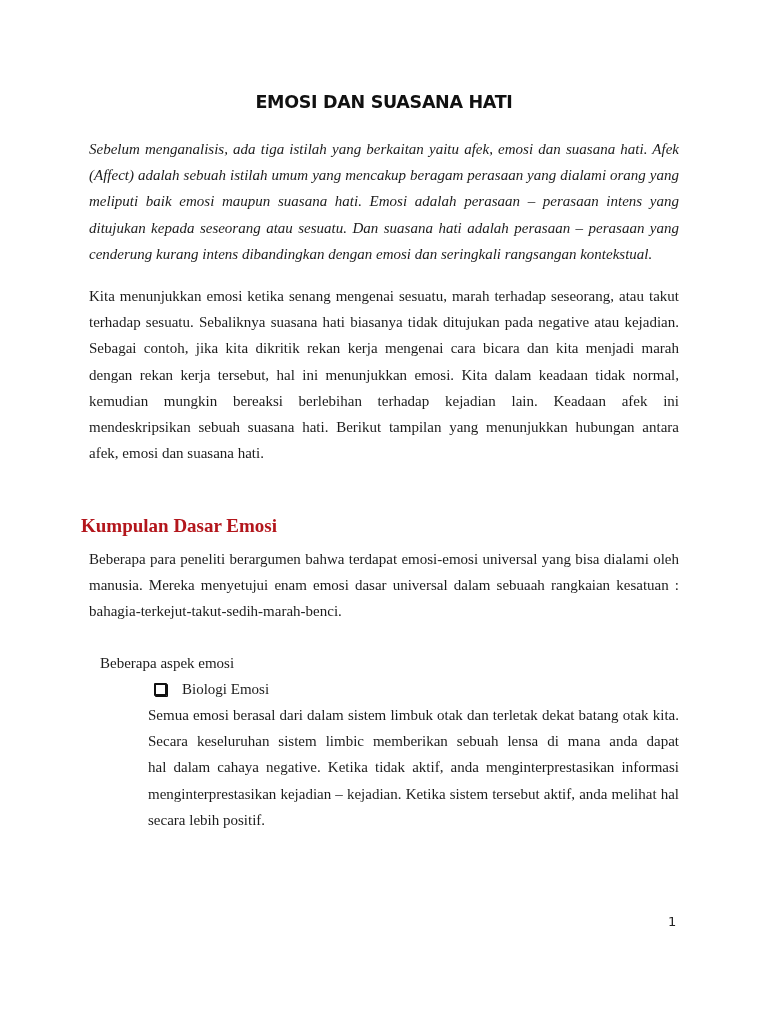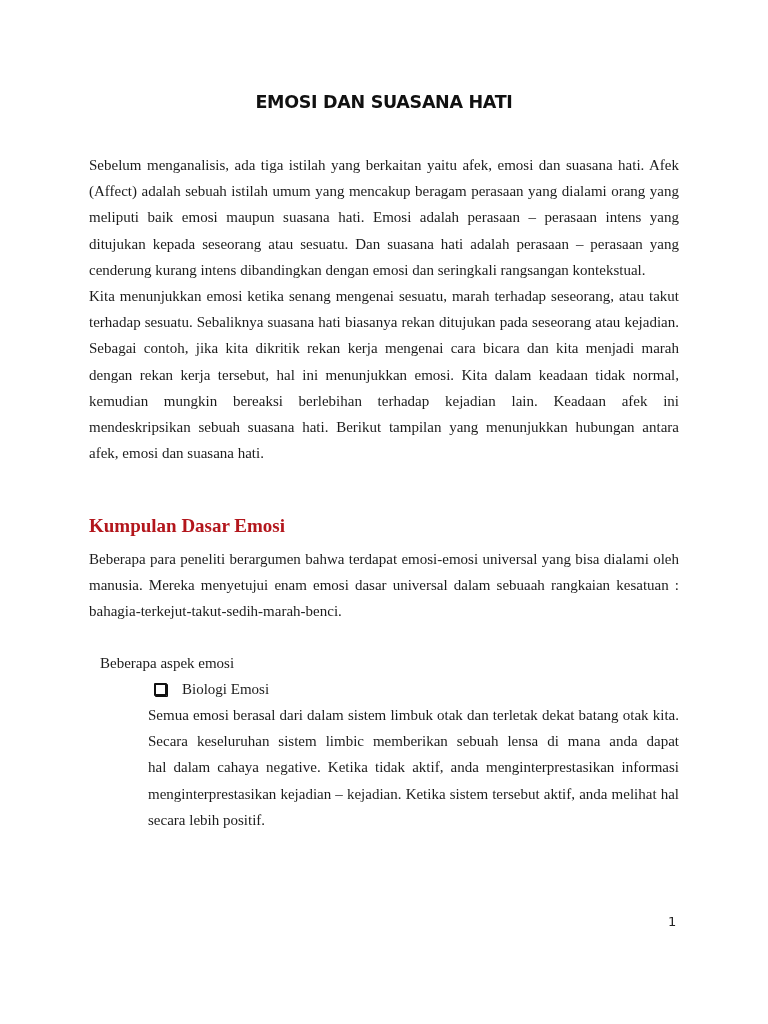--- a/index.html
+++ b/index.html
@@ -45,25 +45,25 @@
     }
     .para .ln {
       display: block;
       white-space: nowrap;
       text-align: justify;
       text-align-last: justify;
     }
     .para .ln.last {
       text-align-last: left;
     }
-    #p1 { top: 152px; }
+    #p1 { top: 136px; font-style: italic; }
     #p2 { top: 283px; }
     .heading {
       position: absolute;
-      left: 89px;
+      left: 81px;
       top: 515px;
       font-size: 19px;
       font-weight: bold;
       color: #b3161c;
     }
     #p3 { top: 546px; }
     .aspects-label {
       position: absolute;
       left: 89px;
       top: 650px;
@@ -117,21 +117,21 @@
   <div class="para" id="p1">
     <span class="ln">Sebelum menganalisis, ada tiga istilah yang berkaitan yaitu afek, emosi dan suasana hati. Afek</span>
     <span class="ln">(Affect) adalah sebuah istilah umum yang mencakup beragam perasaan yang dialami orang yang</span>
     <span class="ln">meliputi baik emosi maupun suasana hati. Emosi adalah perasaan – perasaan intens yang</span>
     <span class="ln">ditujukan kepada seseorang atau sesuatu. Dan suasana hati adalah perasaan – perasaan yang</span>
     <span class="ln last">cenderung kurang intens dibandingkan dengan emosi dan seringkali rangsangan kontekstual.</span>
   </div>
 
   <div class="para" id="p2">
     <span class="ln">Kita menunjukkan emosi ketika senang mengenai sesuatu, marah terhadap seseorang, atau takut</span>
-    <span class="ln">terhadap sesuatu. Sebaliknya suasana hati biasanya rekan ditujukan pada seseorang atau kejadian.</span>
+    <span class="ln">terhadap sesuatu. Sebaliknya suasana hati biasanya tidak ditujukan pada negative atau kejadian.</span>
     <span class="ln">Sebagai contoh, jika kita dikritik rekan kerja mengenai cara bicara dan kita menjadi marah</span>
     <span class="ln">dengan rekan kerja tersebut, hal ini menunjukkan emosi. Kita dalam keadaan tidak normal,</span>
     <span class="ln">kemudian mungkin bereaksi berlebihan terhadap kejadian lain. Keadaan afek ini</span>
     <span class="ln">mendeskripsikan sebuah suasana hati. Berikut tampilan yang menunjukkan hubungan antara</span>
     <span class="ln last">afek, emosi dan suasana hati.</span>
   </div>
 
   <div class="heading">Kumpulan Dasar Emosi</div>
 
   <div class="para" id="p3">

